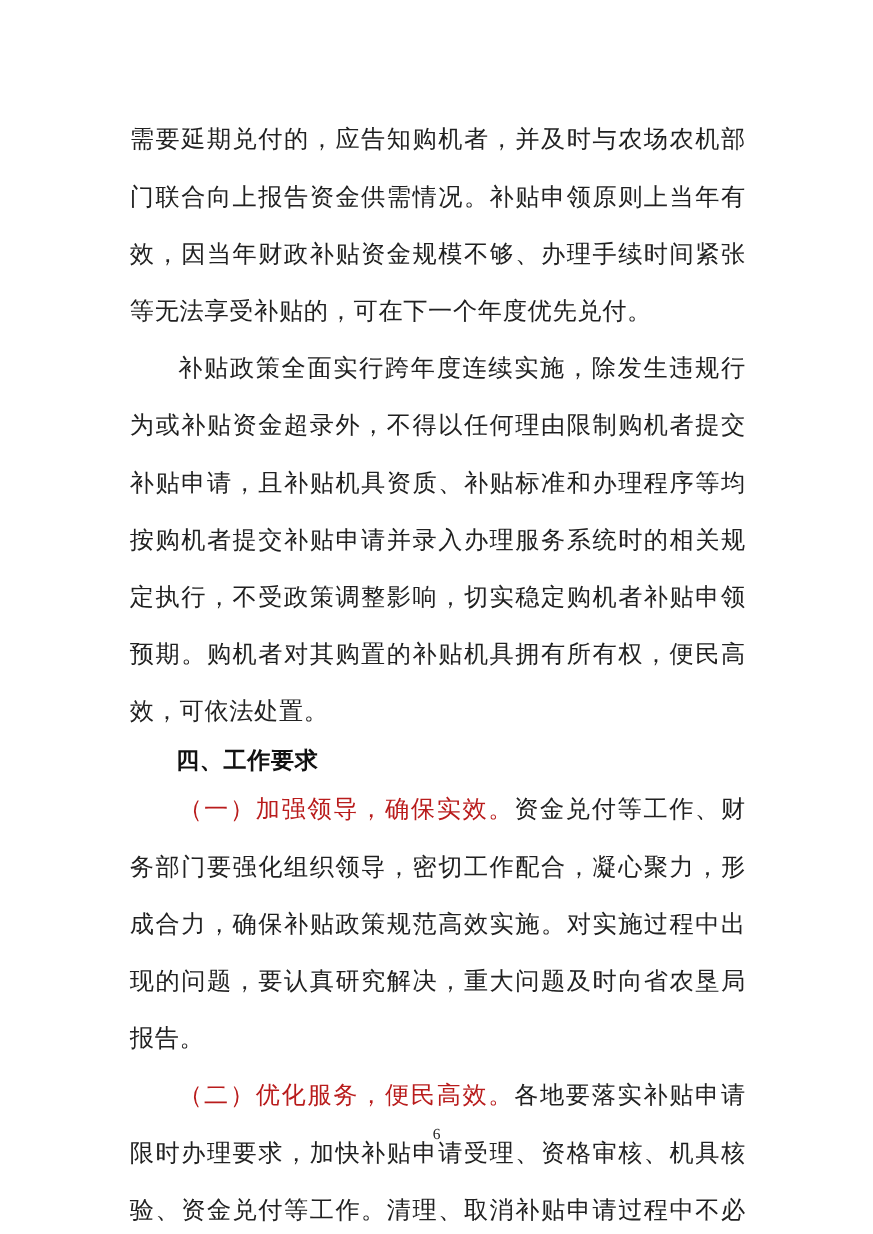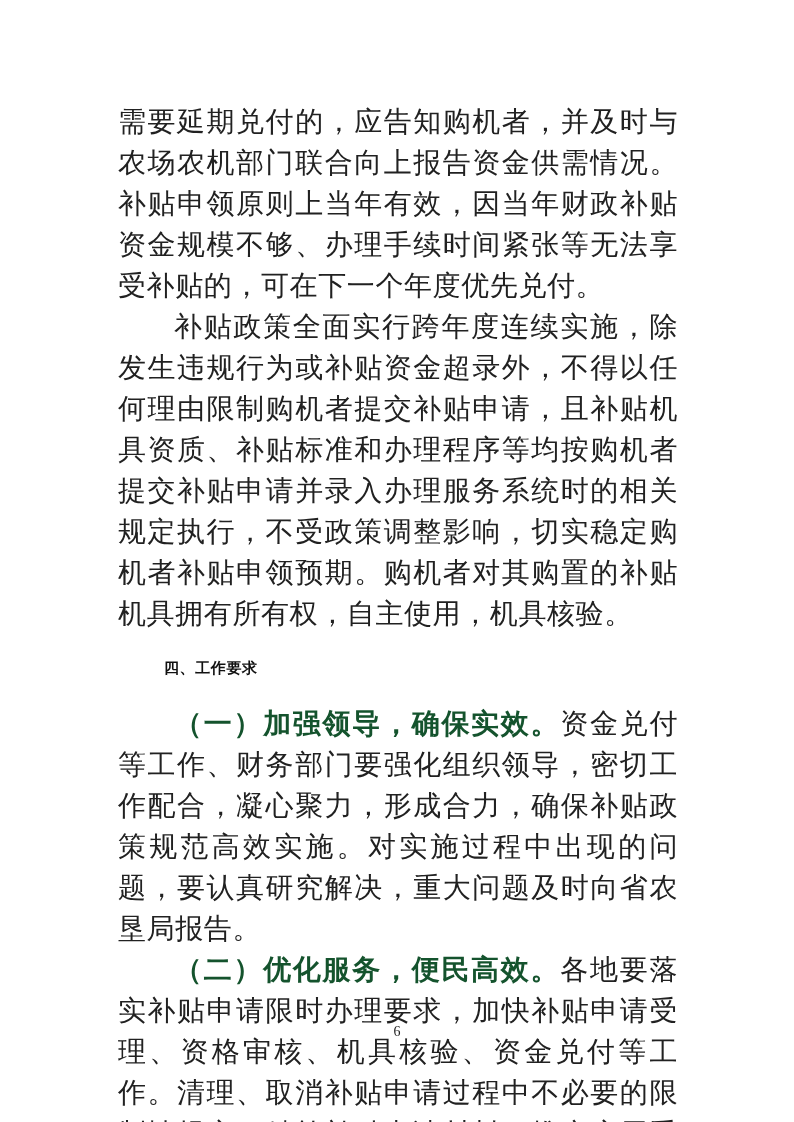--- a/index.html
+++ b/index.html
@@ -17,62 +17,62 @@
     color: #212121;
   }
   .text-block {
     position: absolute;
     left: 118px;
     top: 101px;
     width: 560px;
   }
   .para {
     margin: 0;
-    font-size: 28px;
-    line-height: 41px;
+    font-size: 22px;
+    line-height: 52px;
     letter-spacing: 0.6px;
     text-align: justify;
     word-break: break-all;
   }
   .para.indent {
     text-indent: 2em;
   }
   .heading {
-    margin: 16px;
-    font-size: 15px;
+    margin: 0;
+    font-size: 21px;
     line-height: 37.2px;
     letter-spacing: 0.6px;
     text-indent: 2em;
     font-weight: bold;
     color: #111111;
   }
   .lead {
-    font-weight: bold;
-    color: #14532d;
+    font-weight: normal;
+    color: #b91c1c;
   }
   .footer {
     position: absolute;
     left: 0;
     top: 1022px;
     width: 100%;
     text-align: center;
     font-size: 14px;
     line-height: 20px;
     color: #222222;
   }
 </style>
 </head>
 <body>
 
 <div class="page">
   <div class="text-block">
 
     <p class="para">需要延期兑付的，应告知购机者，并及时与农场农机部门联合向上报告资金供需情况。补贴申领原则上当年有效，因当年财政补贴资金规模不够、办理手续时间紧张等无法享受补贴的，可在下一个年度优先兑付。</p>
 
-    <p class="para indent">补贴政策全面实行跨年度连续实施，除发生违规行为或补贴资金超录外，不得以任何理由限制购机者提交补贴申请，且补贴机具资质、补贴标准和办理程序等均按购机者提交补贴申请并录入办理服务系统时的相关规定执行，不受政策调整影响，切实稳定购机者补贴申领预期。购机者对其购置的补贴机具拥有所有权，自主使用，机具核验。</p>
+    <p class="para indent">补贴政策全面实行跨年度连续实施，除发生违规行为或补贴资金超录外，不得以任何理由限制购机者提交补贴申请，且补贴机具资质、补贴标准和办理程序等均按购机者提交补贴申请并录入办理服务系统时的相关规定执行，不受政策调整影响，切实稳定购机者补贴申领预期。购机者对其购置的补贴机具拥有所有权，便民高效，可依法处置。</p>
 
     <p class="heading">四、工作要求</p>
 
     <p class="para indent"><span class="lead">（一）加强领导，确保实效。</span><span>资金兑付等工作、财务部门要强化组织领导，密切工作配合，凝心聚力，形成合力，确保补贴政策规范高效实施。对实施过程中出现的问题，要认真研究解决，重大问题及时向省农垦局报告。</span></p>
 
 
     <p class="para indent"><span class="lead">（二）优化服务，便民高效。</span><span>各地要落实补贴申请限时办理要求，加快补贴申请受理、资格审核、机具核验、资金兑付等工作。清理、取消补贴申请过程中不必要的限制性规定，精简补贴申请材料。推广应用手机 APP“皖事通”申请补贴，开展非现场补贴申请，补贴机具核验预约等便民服务。</span></p>
 
   </div>
 

